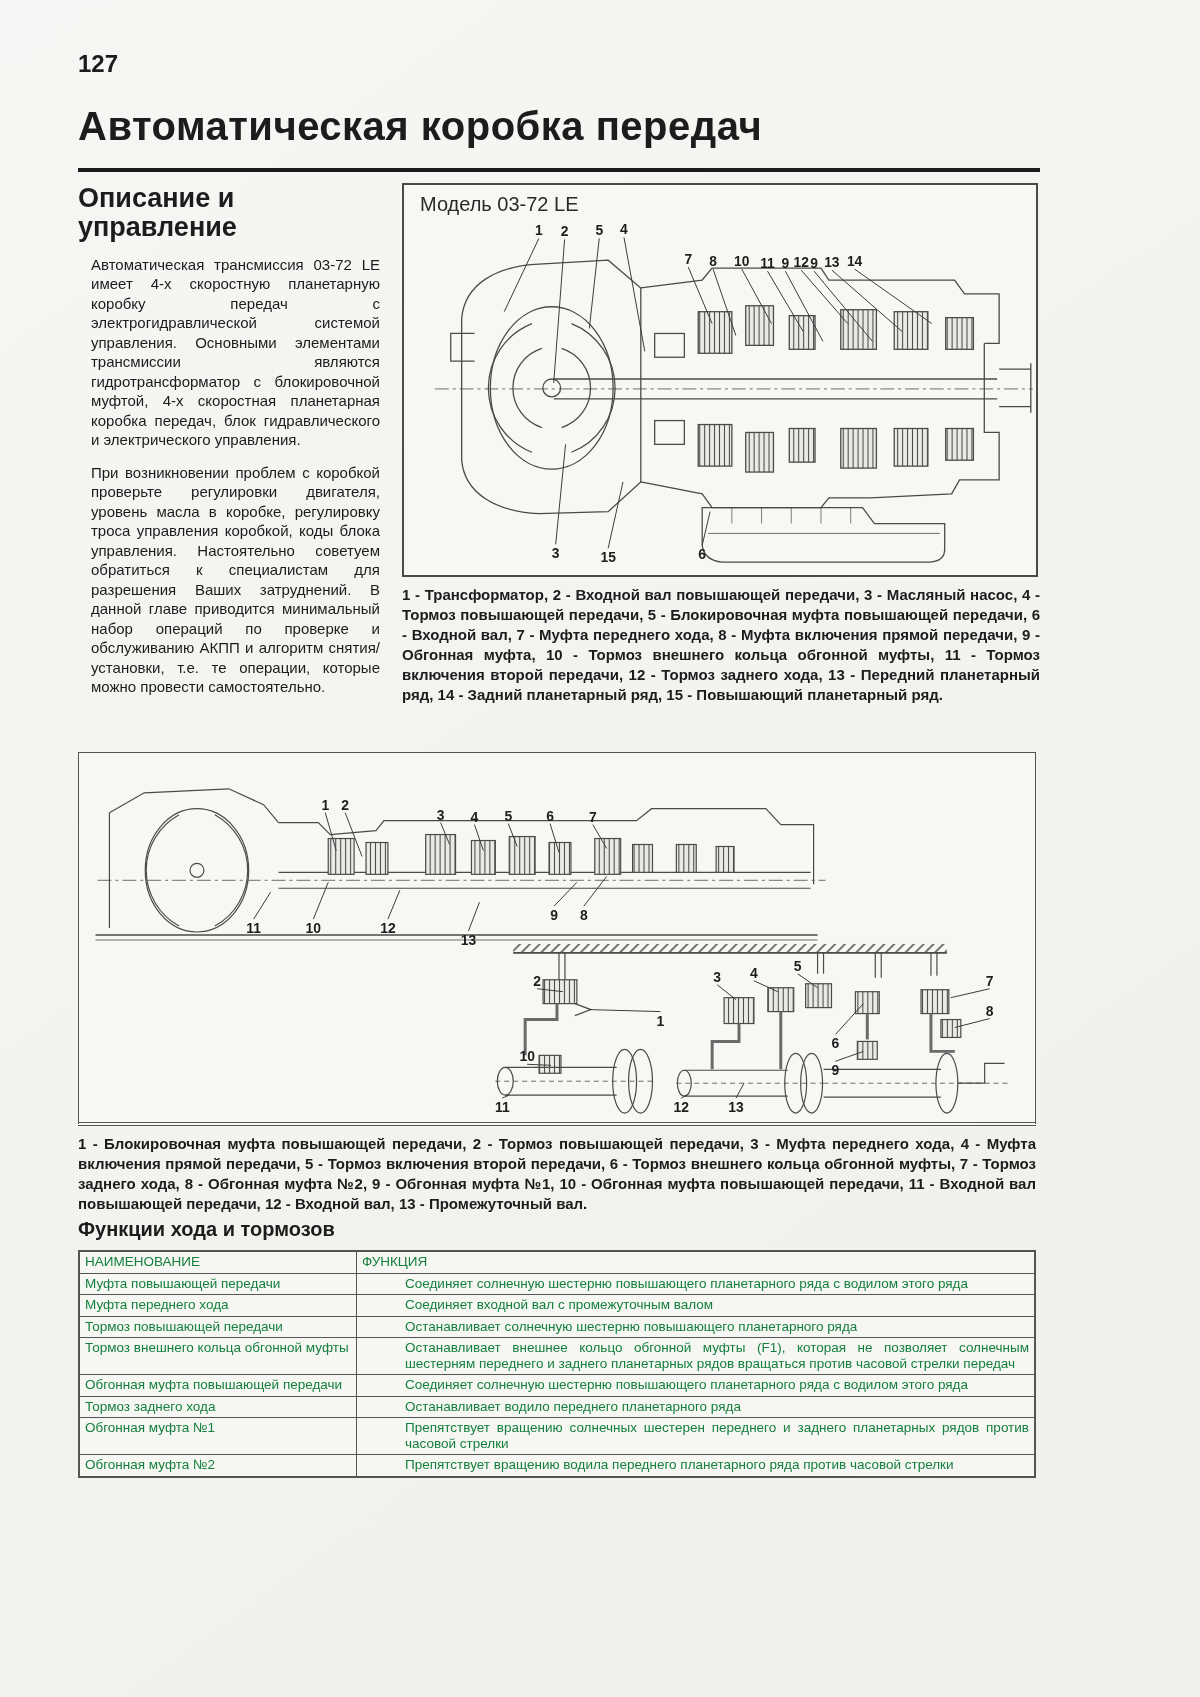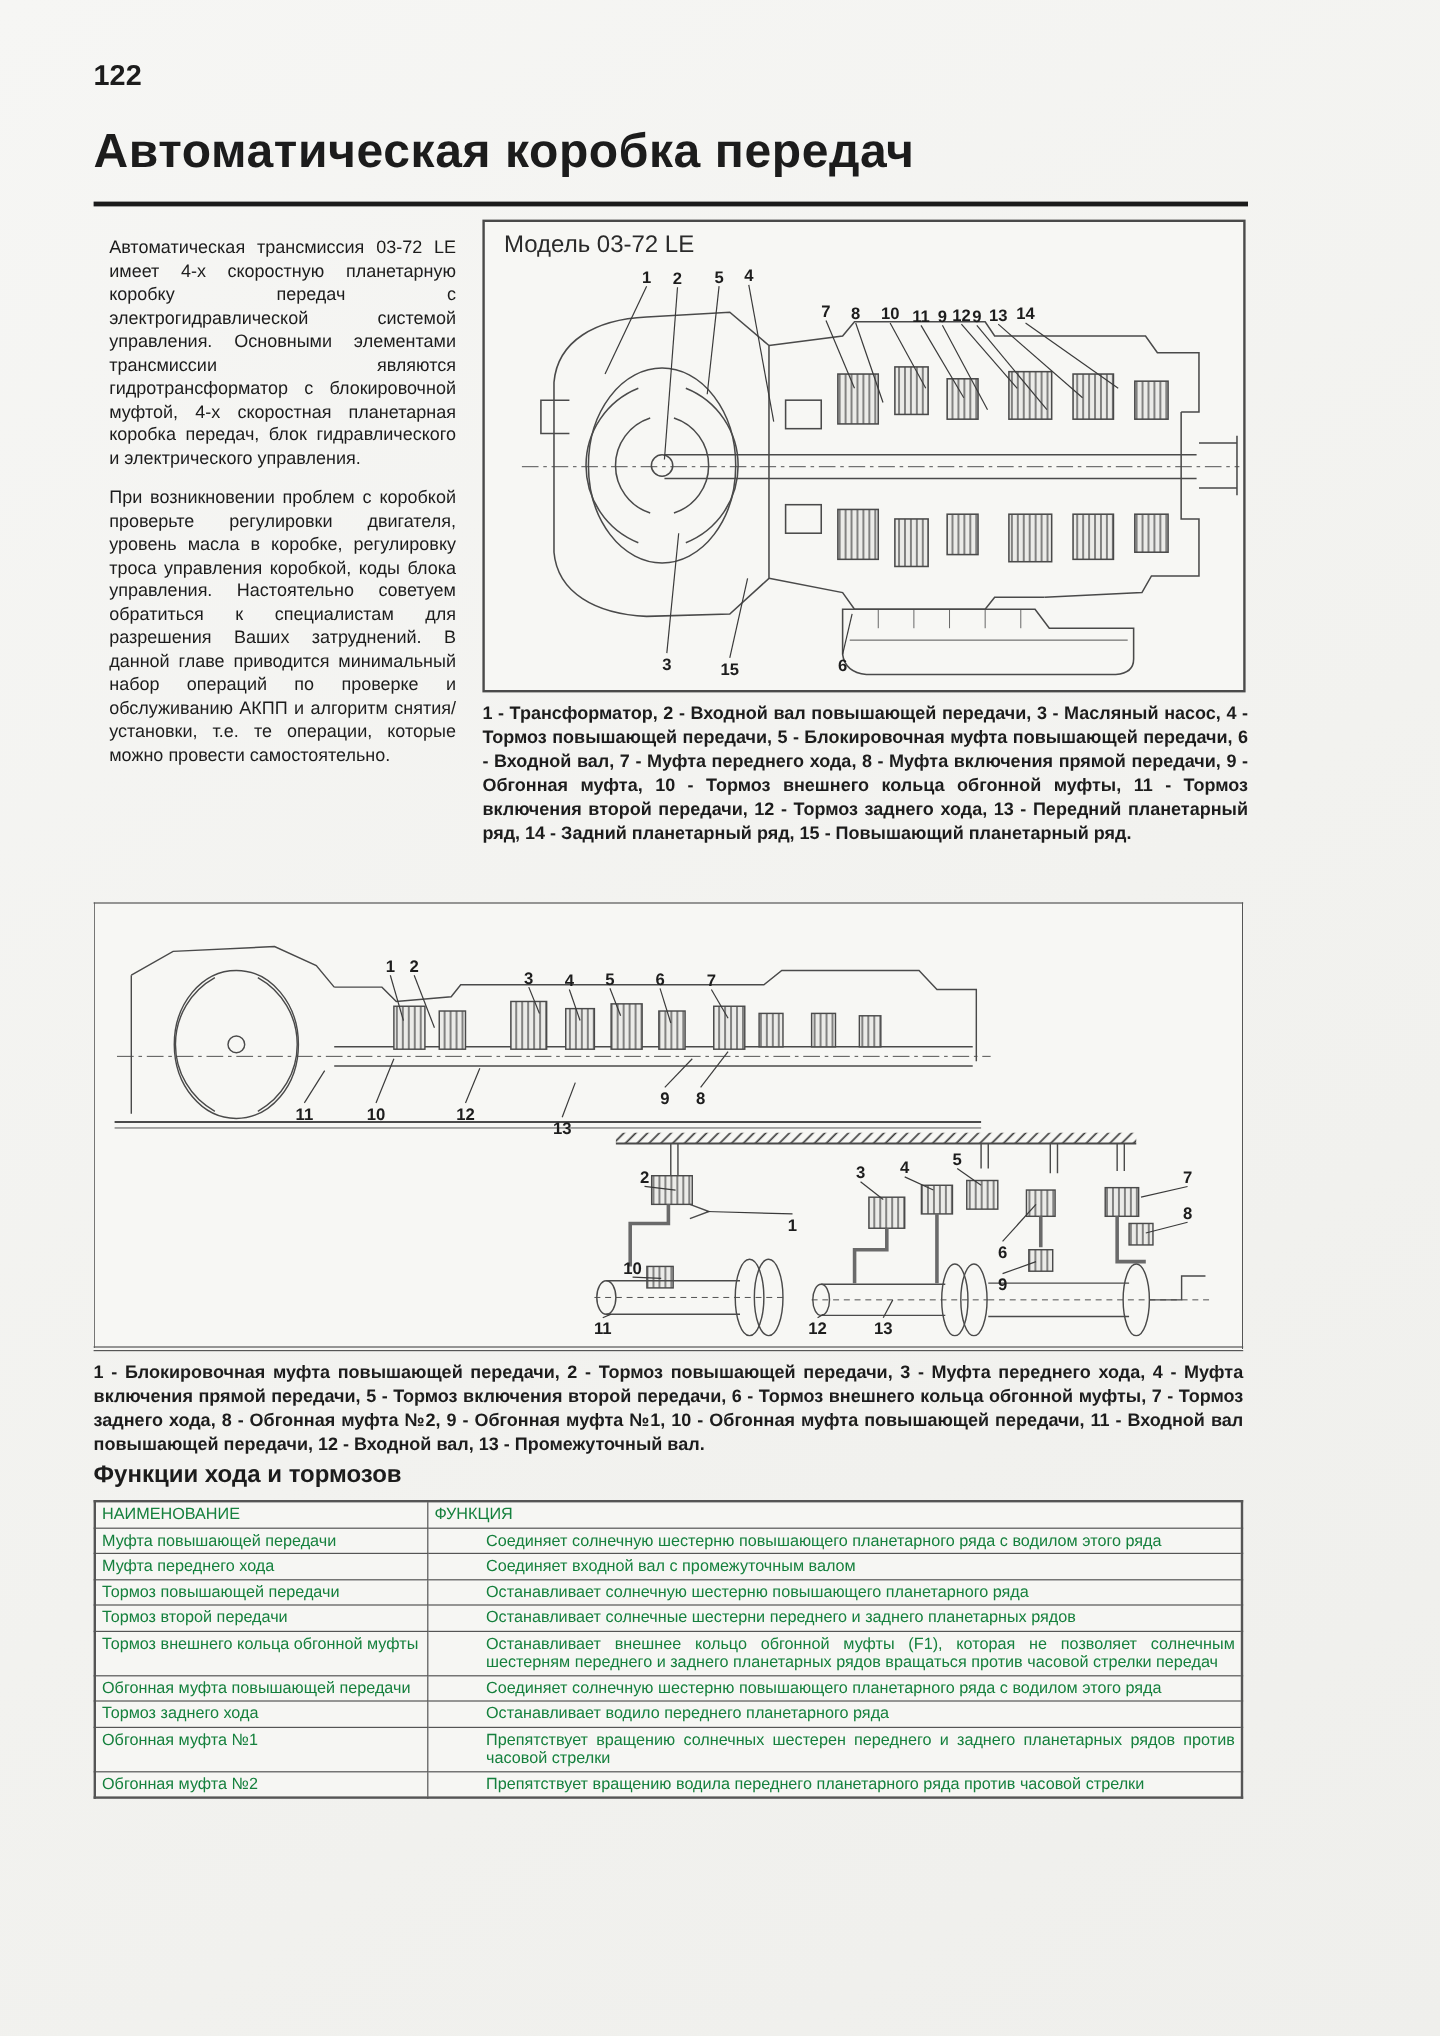--- a/index.html
+++ b/index.html
@@ -31,26 +31,27 @@
   }
   table.func td:first-child,table.func th:first-child{width:266px;}
   table.func td:last-child{text-align:justify;padding-left:48px;}
   .co{font:bold 14px "Liberation Sans",sans-serif;fill:#1d1d1d;}
 </style>
 </head>
 <body>
 
 <div class="page">
 
-  <div class="abs pagenum">122</div>
+  <div class="abs pagenum">127</div>
 
   <div class="abs title">Автоматическая коробка передач</div>
   <div class="abs title-rule"></div>
 
   <div class="abs leftcol">
+    <h2>Описание и управление</h2>
     <p>Автоматическая трансмиссия 03-72 LE имеет 4-х скоростную планетарную коробку передач с электрогидравлической системой управления. Основными элементами трансмиссии являются гидротрансформатор с блокировочной муфтой, 4-х скоростная планетарная коробка передач, блок гидравлического и электрического управления.</p>
     <p>При возникновении проблем с коробкой проверьте регулировки двигателя, уровень масла в коробке, регулировку троса управления коробкой, коды блока управления. Настоятельно советуем обратиться к специалистам для разрешения Ваших затруднений. В данной главе приводится минимальный набор операций по проверке и обслуживанию АКПП и алгоритм снятия/установки, т.е. те операции, которые можно провести самостоятельно.</p>
   </div>
 
   <div class="abs diag1">
     <svg width="632" height="390" viewBox="0 0 636 394">
       <defs>
         <pattern id="vs1" width="5" height="10" patternUnits="userSpaceOnUse">
           <rect width="5" height="10" fill="#ebebe8"></rect>
           <line x1="2.5" y1="0" x2="2.5" y2="10" stroke="#4a4a4a" stroke-width="1.1"></line>
@@ -284,24 +285,20 @@
           </tr>
           <tr>
             <td>Муфта переднего хода</td>
             <td>Соединяет входной вал с промежуточным валом</td>
           </tr>
           <tr>
             <td>Тормоз повышающей передачи</td>
             <td>Останавливает солнечную шестерню повышающего планетарного ряда</td>
           </tr>
           <tr>
-            <td>Тормоз второй передачи</td>
-            <td>Останавливает солнечные шестерни переднего и заднего планетарных  рядов</td>
-          </tr>
-          <tr>
             <td>Тормоз внешнего кольца обгонной муфты</td>
             <td>Останавливает внешнее кольцо обгонной муфты (F1), которая не позволяет солнечным шестерням переднего и заднего планетарных рядов вращаться против часовой стрелки передач</td>
           </tr>
           <tr>
             <td>Обгонная муфта повышающей передачи</td>
             <td>Соединяет солнечную шестерню повышающего планетарного ряда с водилом этого ряда</td>
           </tr>
           <tr>
             <td>Тормоз заднего хода</td>
             <td>Останавливает водило переднего планетарного ряда</td>

